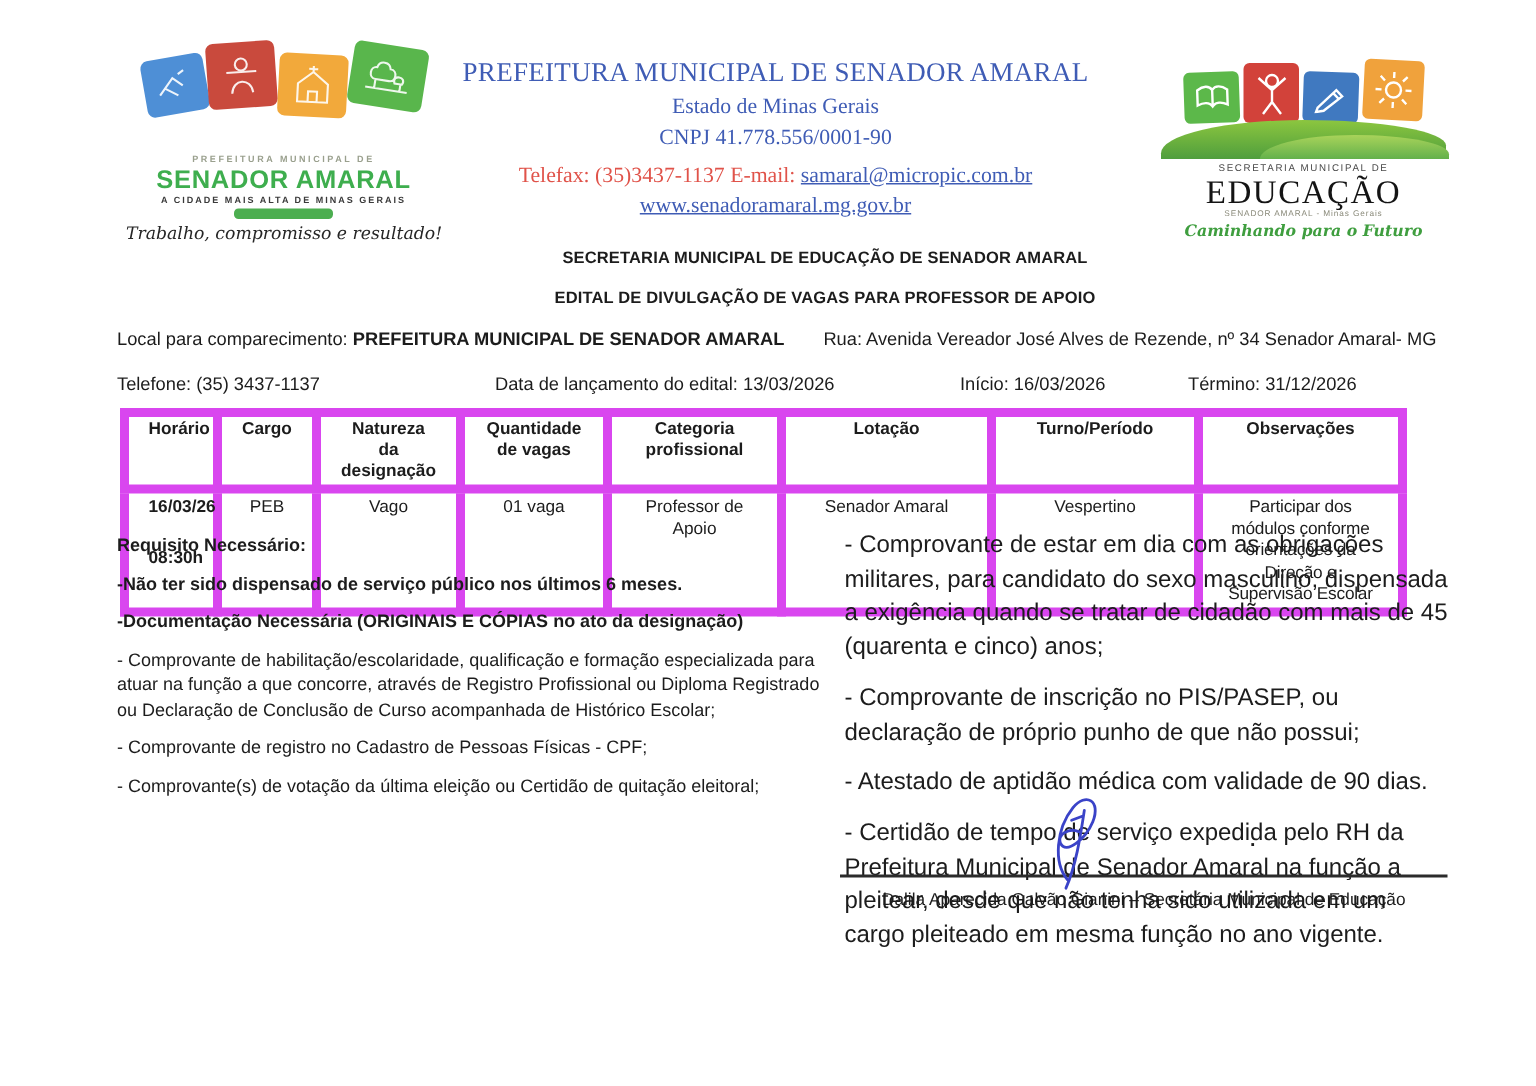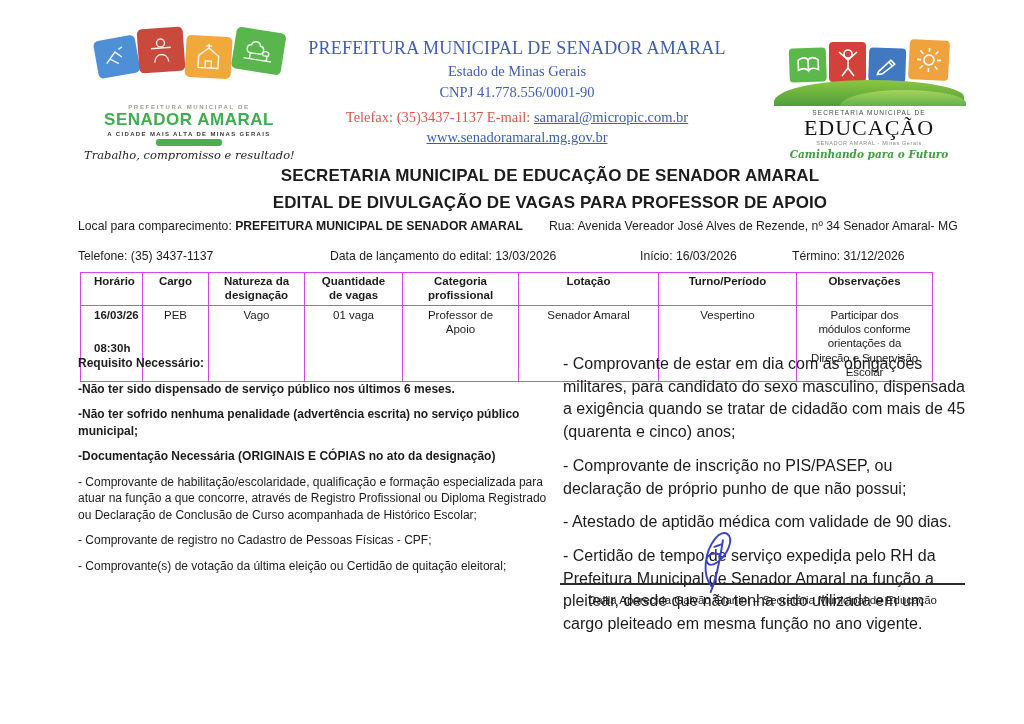--- a/index.html
+++ b/index.html
@@ -47,38 +47,38 @@
   .hill  { position:absolute; left:-6px; right:-6px; top:40px; height:26px;
            background:linear-gradient(#8cc63f,#4f9e3d); border-radius:100% 100% 0 0 / 170% 130% 0 0; }
   .hill2 { position:absolute; left:60px; right:-8px; top:50px; height:16px;
            background:linear-gradient(#a9d35a,#63b14b); border-radius:100% 100% 0 0 / 200% 160% 0 0; }
   .rl-lbl1 { font-size:6.5px; letter-spacing:1.1px; color:#4a4a4a; margin-top:3px; white-space:nowrap; }
   .rl-name { font-family:"Liberation Serif", serif; font-weight:normal; font-size:22px; color:#141414; letter-spacing:1px; line-height:1.05; white-space:nowrap; }
   .rl-lbl2 { font-size:5.5px; color:#8a8a7a; letter-spacing:.6px; margin-top:1px; white-space:nowrap; }
   .rl-slogan { font-family:"DejaVu Serif", serif; font-style:italic; font-weight:bold; font-size:10.5px; color:#3f9e3f; margin-top:2px; white-space:nowrap; }
 
   
-  .doc-h { position:absolute; left:90px; width:920px; text-align:center; font-weight:bold; font-size:17px; letter-spacing:.1px; }
+  .doc-h { position:absolute; left:90px; width:920px; text-align:center; font-weight:bold; font-size:11px; letter-spacing:.1px; }
   .doc-h1 { top:166px; }
   .doc-h2 { top:193px; }
 
   
   .info1 { position:absolute; left:78px; top:219px; font-size:12.2px; white-space:nowrap; }
   .info1 .b { font-weight:bold; }
   .info1 .addr { margin-left:26px; }
   .info2 { position:absolute; left:0; top:249px; width:1024px; font-size:12.2px; }
   .info2 span { position:absolute; white-space:nowrap; }
   .i-phone  { left:78px; }
   .i-launch { left:330px;text-align:center; }
   .i-start  { left:640px; }
   .i-end    { left:792px; }
 
   
   .vtable { position:absolute; left:80px; top:272px; width:852px; border-collapse:collapse; table-layout:fixed; }
-  .vtable th, .vtable td { border:1px solid #d946ef; padding:2px 13px; text-align:center; vertical-align:top; }
+  .vtable th, .vtable td { border:6px solid #d946ef; padding:2px 13px; text-align:center; vertical-align:top; }
   .vtable th { font-weight:bold; font-size:11.5px; line-height:1.2; height:32px; }
   .vtable td { font-size:11.5px; line-height:1.25; height:53px; }
   .h-cell { display:flex; flex-direction:column; justify-content:space-between; height:48px; font-weight:bold; }
   .obs { font-size:10.8px; letter-spacing:-.15px; line-height:1.35; }
 
   
   .left-col  { position:absolute; left:78px;  top:355px; width:486px; font-size:12px;   line-height:1.38; }
   .left-col p  { margin:0 12px 9px 0; }
   .left-col .b { font-weight:bold; }
   .right-col { position:absolute; left:563px; top:353px; width:404px; font-size:16px; line-height:1.42; }
@@ -222,21 +222,20 @@
         <td>Senador Amaral</td>
         <td>Vespertino</td>
         <td class="obs">Participar dos módulos conforme orientações da Direção e Supervisão Escolar</td>
       </tr>
     </tbody>
   </table>
 
   <div class="left-col">
     <p class="b">Requisito Necessário:</p>
     <p class="b">-Não ter sido dispensado de serviço público nos últimos 6 meses.</p>
-    <p class="b">-Não ter sofrido nenhuma penalidade (advertência escrita) no serviço público municipal;</p>
     <p class="b">-Documentação Necessária (ORIGINAIS E CÓPIAS no ato da designação)</p>
     <p>- Comprovante de habilitação/escolaridade, qualificação e formação especializada para atuar na função a que concorre, através de Registro Profissional ou Diploma Registrado ou Declaração de Conclusão de Curso acompanhada de Histórico Escolar;</p>
     <p>- Comprovante de registro no Cadastro de Pessoas Físicas - CPF;</p>
     <p>- Comprovante(s) de votação da última eleição ou Certidão de quitação eleitoral;</p>
   </div>
 
   <div class="right-col">
     <p>- Comprovante de estar em dia com as obrigações militares, para candidato do sexo masculino, dispensada a exigência quando se tratar de cidadão com mais de 45 (quarenta e cinco) anos;</p>
     <p>- Comprovante de inscrição no PIS/PASEP, ou declaração de próprio punho de que não possui;</p>
     <p>- Atestado de aptidão médica com validade de 90 dias.</p>

